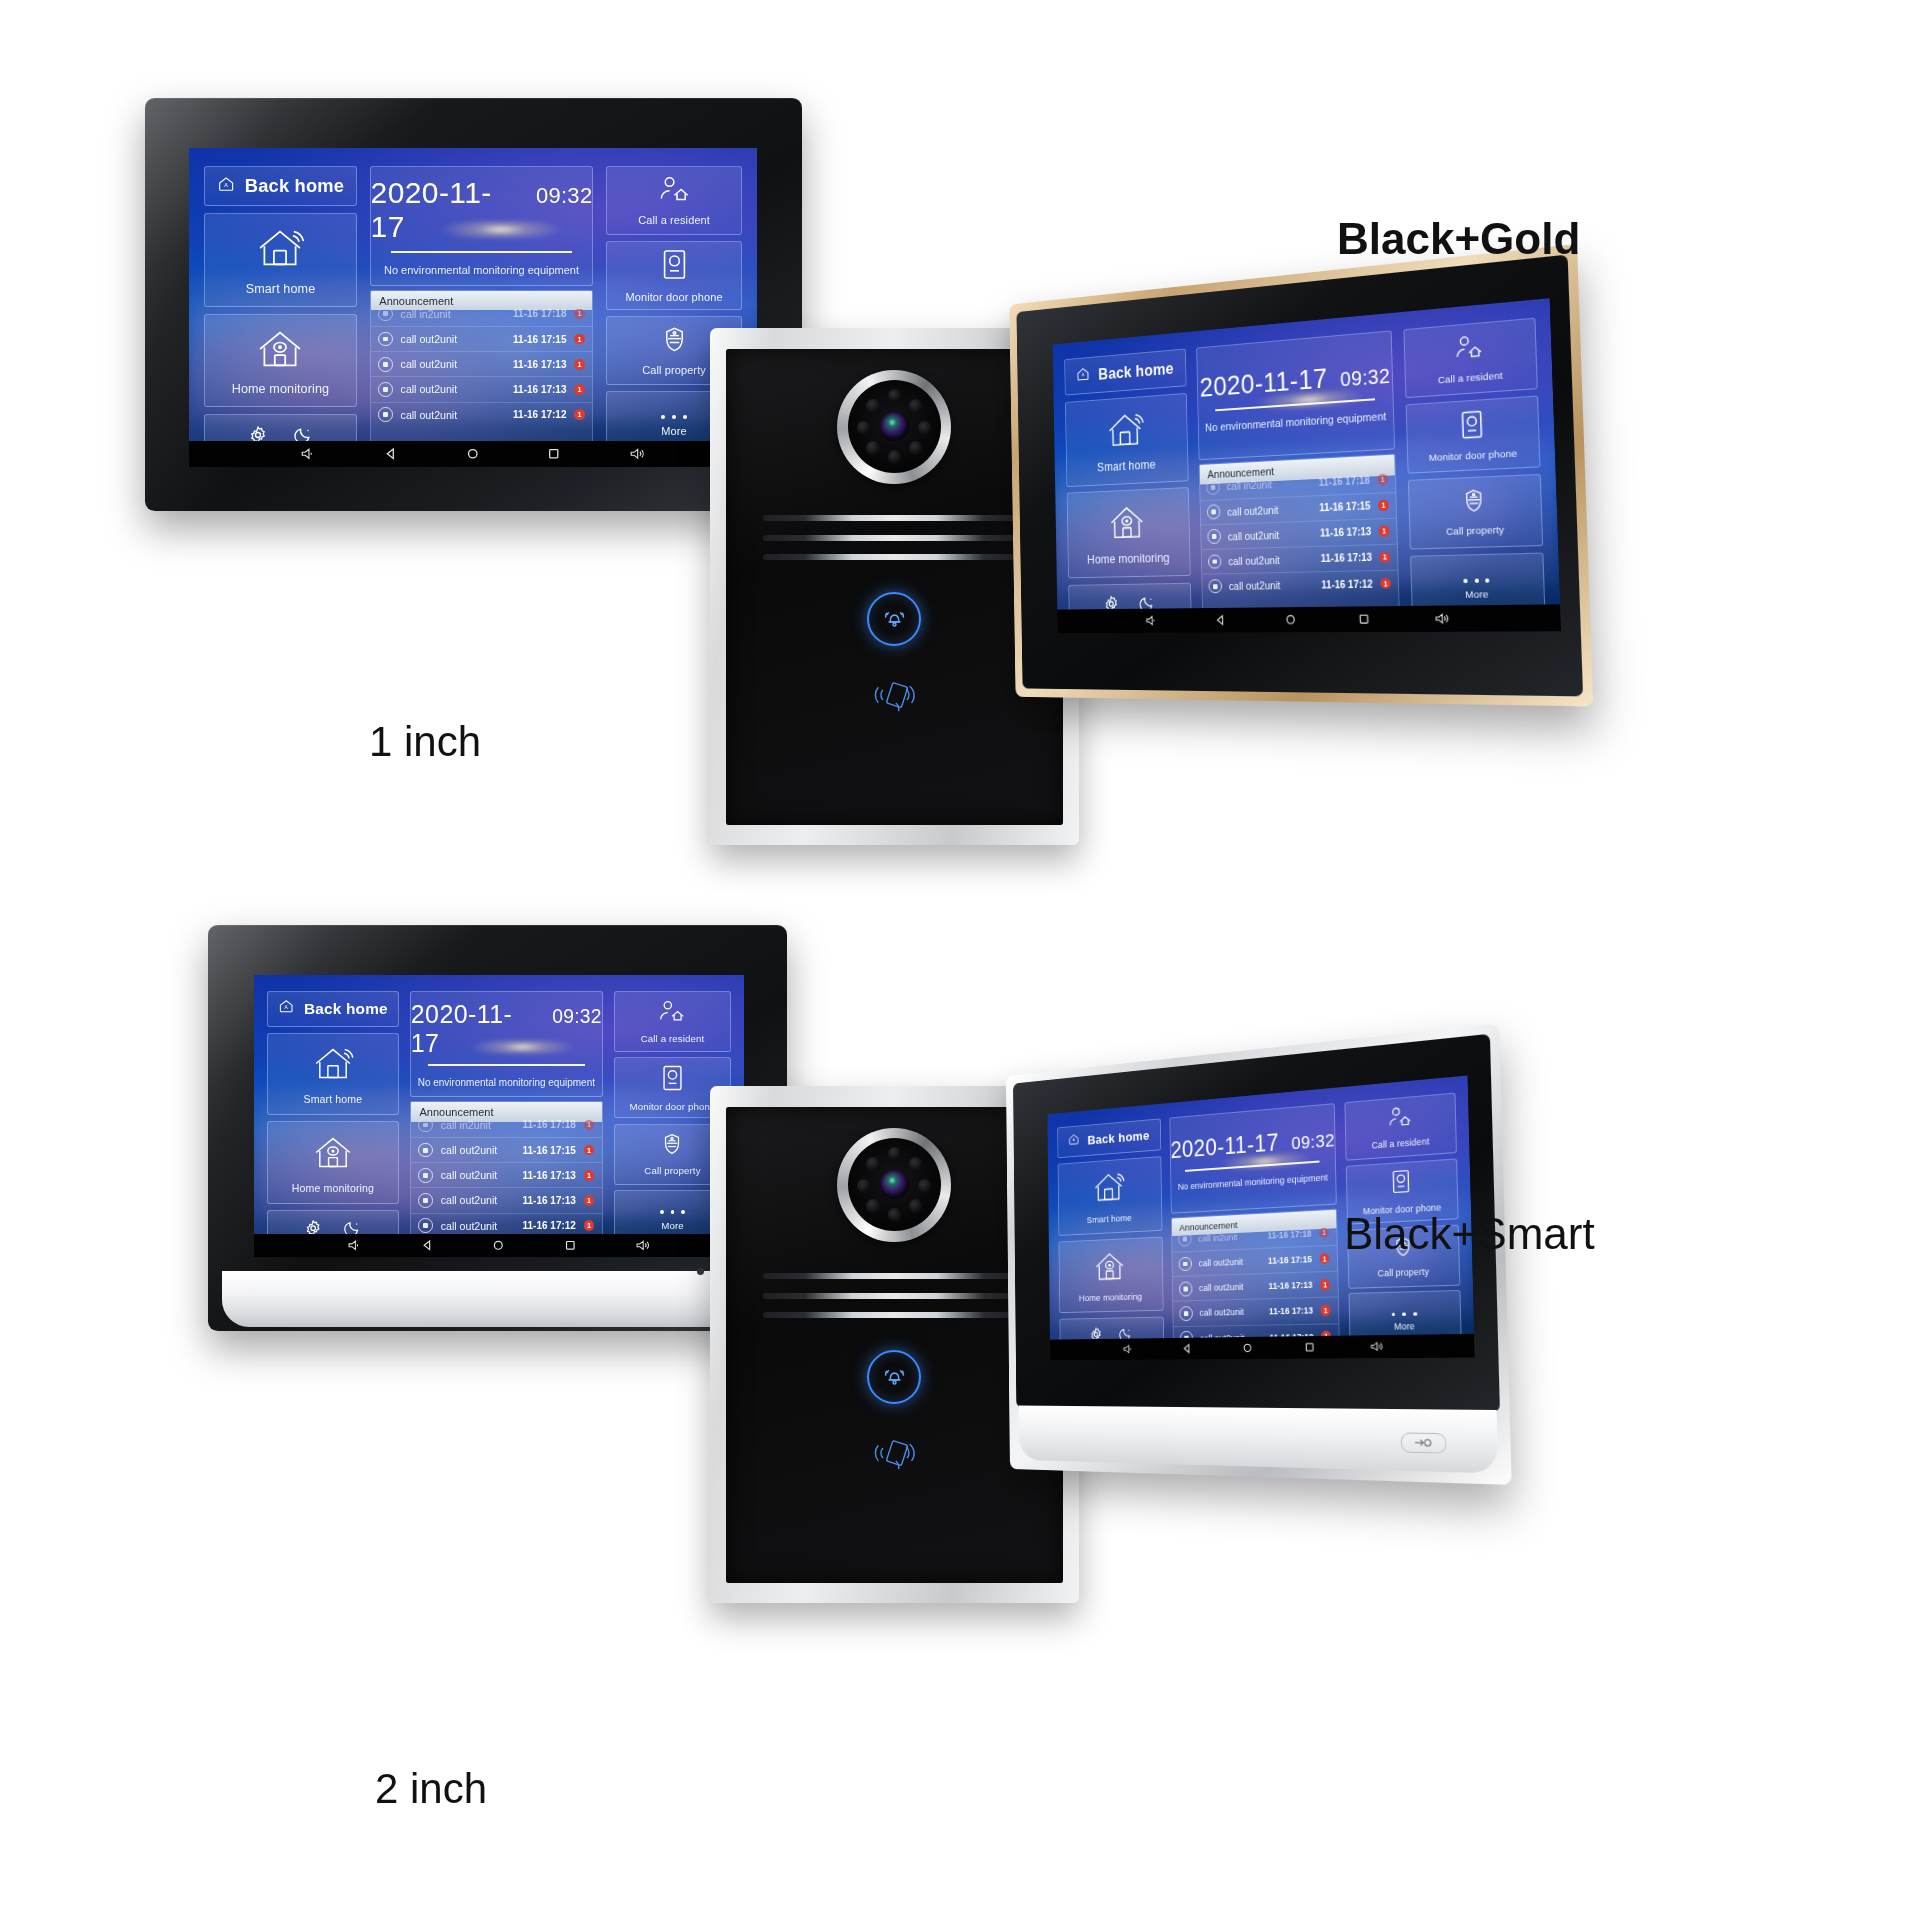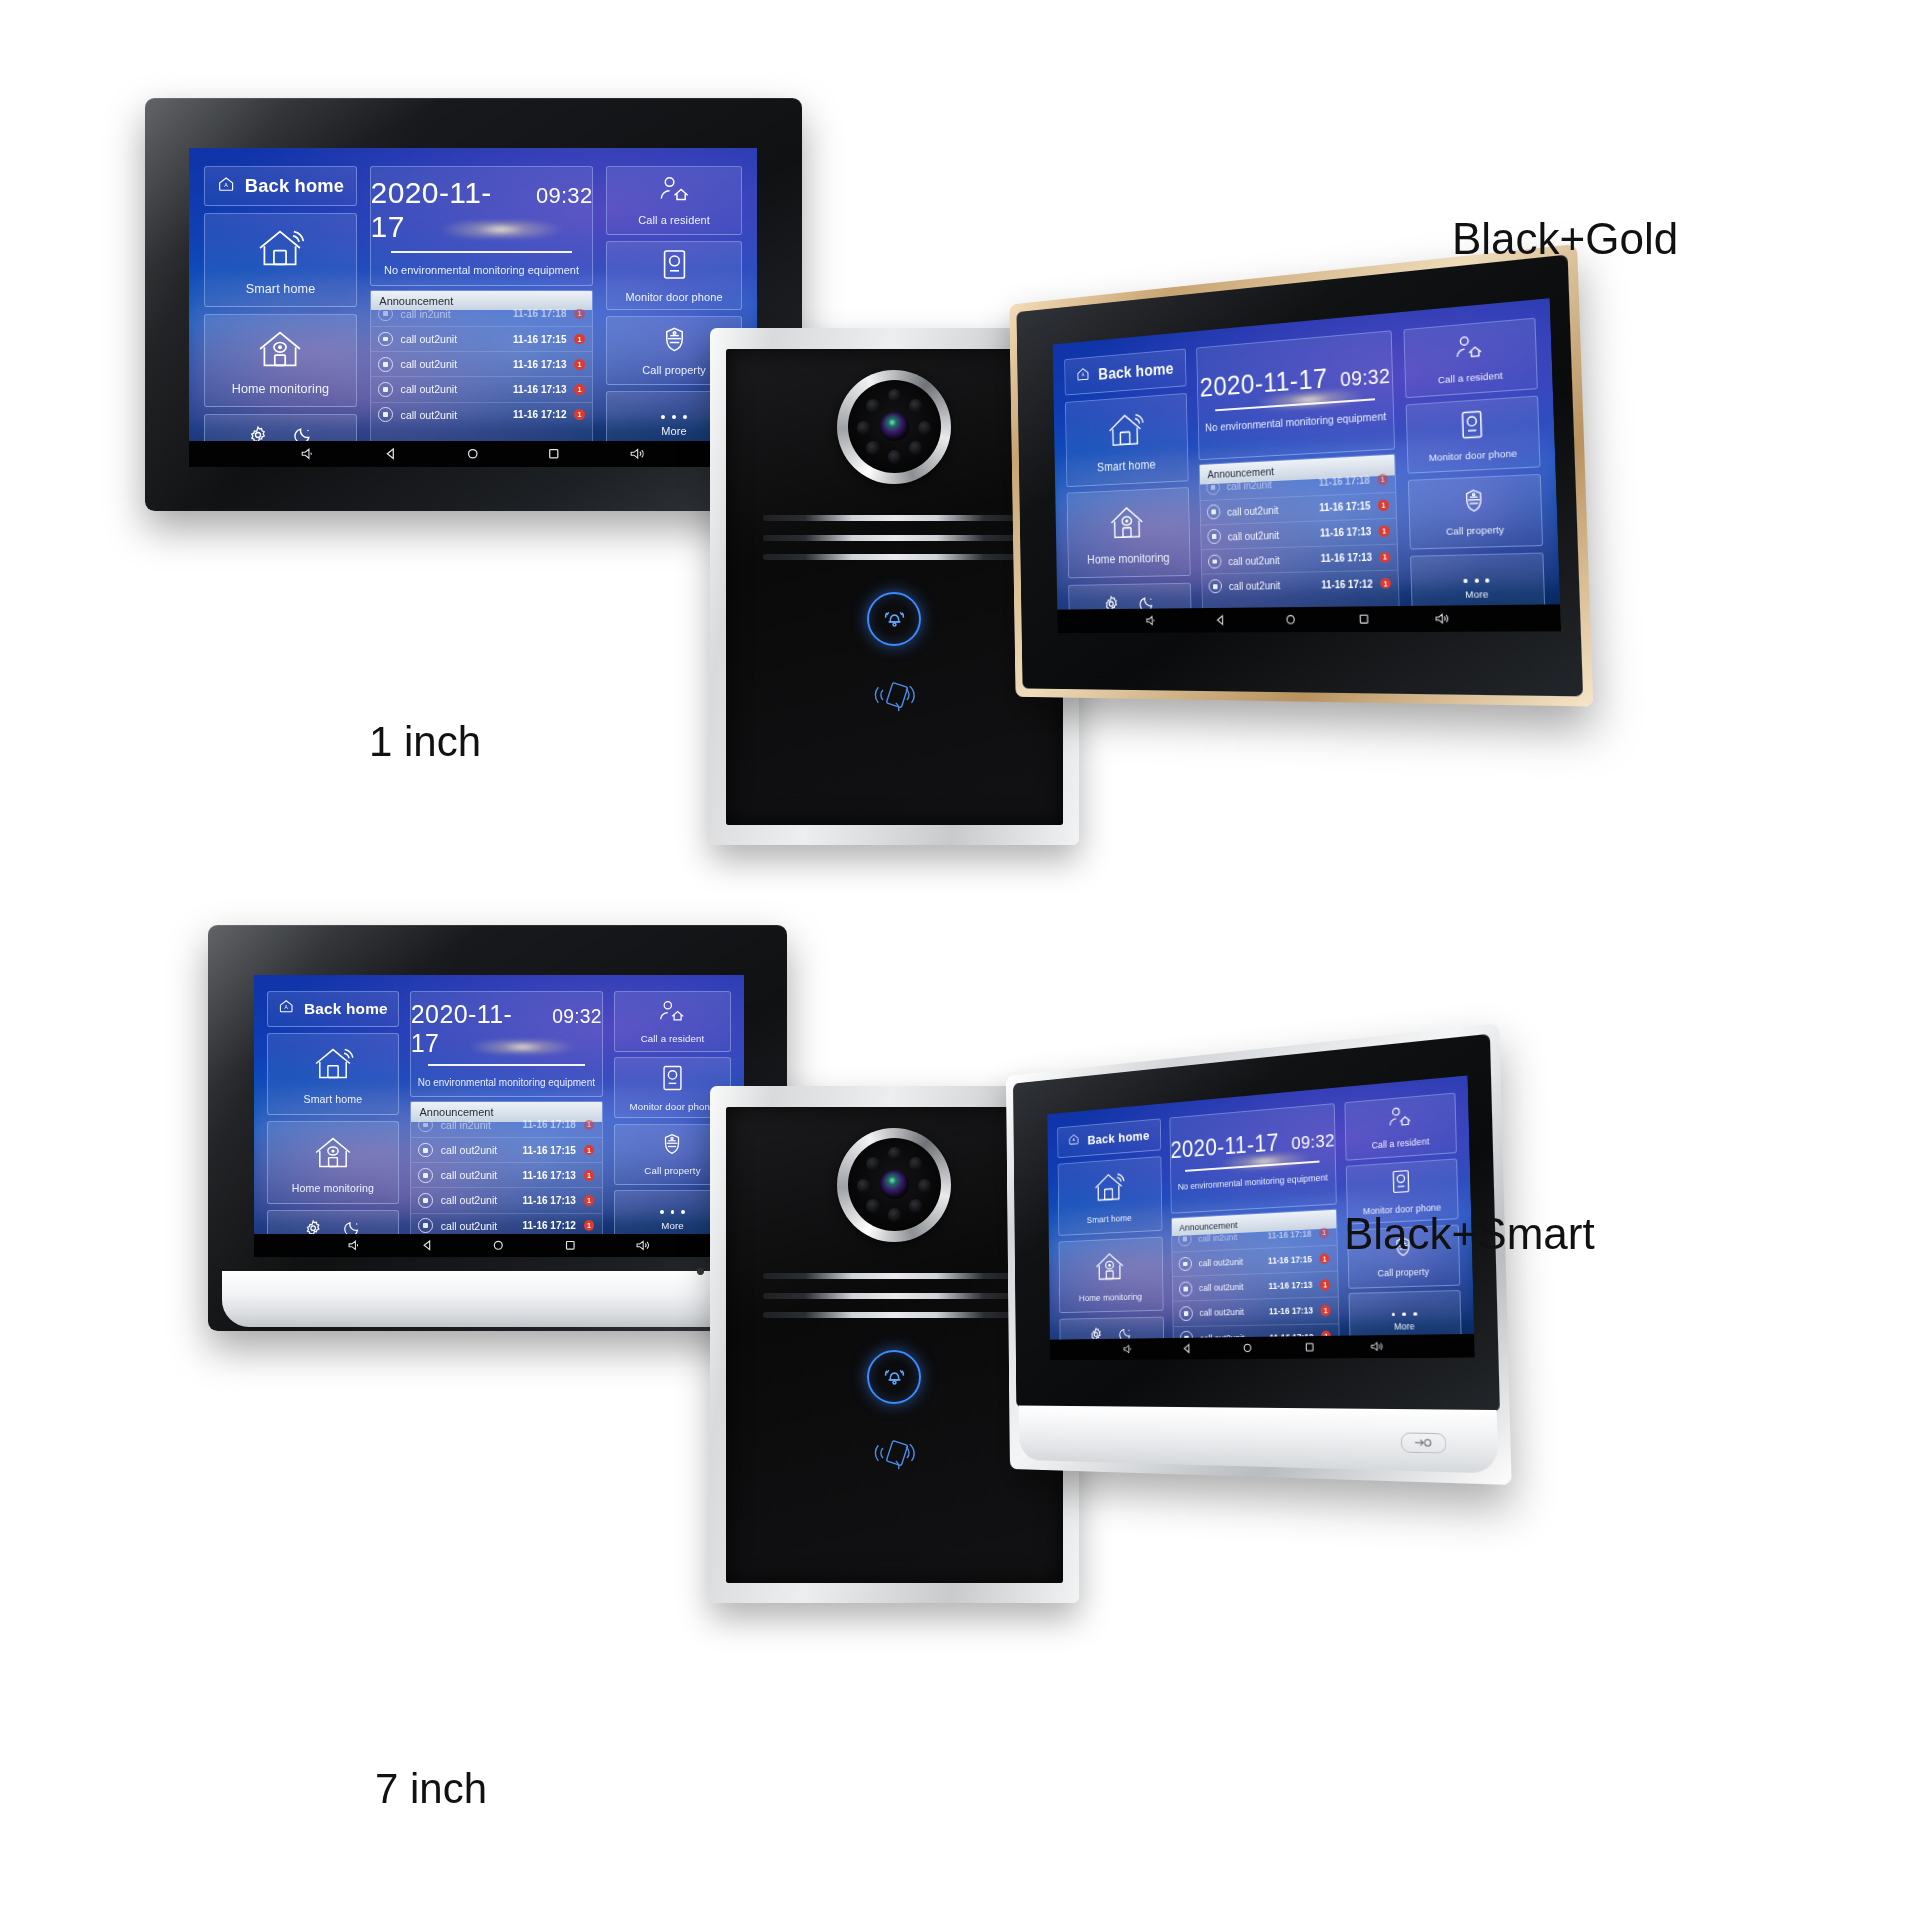--- a/index.html
+++ b/index.html
@@ -620,21 +620,21 @@
             <svg width="16.4" height="12.6" viewBox="0 0 24 18" fill="none" stroke="#dfe3e8" stroke-width="1.5">
                 <path d="M3 7h4l5-4v12l-5-4H3z"></path>
                 <path d="M15 6.2a4 4 0 0 1 0 5.6M17.6 4a7.5 7.5 0 0 1 0 10"></path>
               </svg>
           </span>
         </div>
       </div>
     </div>
   </div>
 
-  <div class="caption variant" style="left:1452px;top:214px;">Black+Gold</div>
+  <div class="caption variant" style="left:1337px;top:214px;font-weight:bold;">Black+Gold</div>
 
   <div class="device" style="left:208px;top:925px;width:579px;height:406px;">
     <div class="bezel gloss"></div>
     <div class="screen" style="left:46px;top:50px;width:490px;height:282px;">
       <div class="ui">
         <div class="cityglow"></div>
         <div class="ui-body">
           <div class="col col-left">
             <div class="tile back">
               <span>
@@ -818,21 +818,21 @@
       </div>
     </div>
 
     <div style="position:absolute;left:13.5px;right:13.5px;bottom:3.9px;height:56px;
                 border-radius:0 0 27px 27px;
                 background:linear-gradient(180deg,#ffffff 0%,#f2f3f5 40%,#d9dcdf 78%,#c2c5c9 100%);
                 box-shadow:inset 0 1px 0 rgba(255,255,255,.95);"></div>
     <div style="position:absolute;right:83px;bottom:56px;width:6.8px;height:6.8px;border-radius:50%;background:#34373b;"></div>
   </div>
 
-  <div class="caption size" style="left:375px;top:1765px;">7 inch</div>
+  <div class="caption size" style="left:375px;top:1765px;">2 inch</div>
 
   <div class="door-frame" style="left:710px;top:1086px;width:222px;height:386px;">
     <div class="door-panel">
       <div class="mic-dot" style="right:15.4px;top:16.4px;width:6.8px;height:6.8px;"></div>
       <div class="mic-slot" style="right:16.4px;top:26px;width:4.8px;height:8.7px;"></div>
 
       <div class="cam-ring" style="width:114px;height:114px;margin-top:21px;">
         <div class="cam-inner" style="width:93px;height:93px;">
           <div class="ir" style="width:13.5px;height:13.5px;top:8.7px;left:40px;"></div>
           <div class="ir" style="width:13.5px;height:13.5px;top:19.3px;left:18.3px;"></div>

